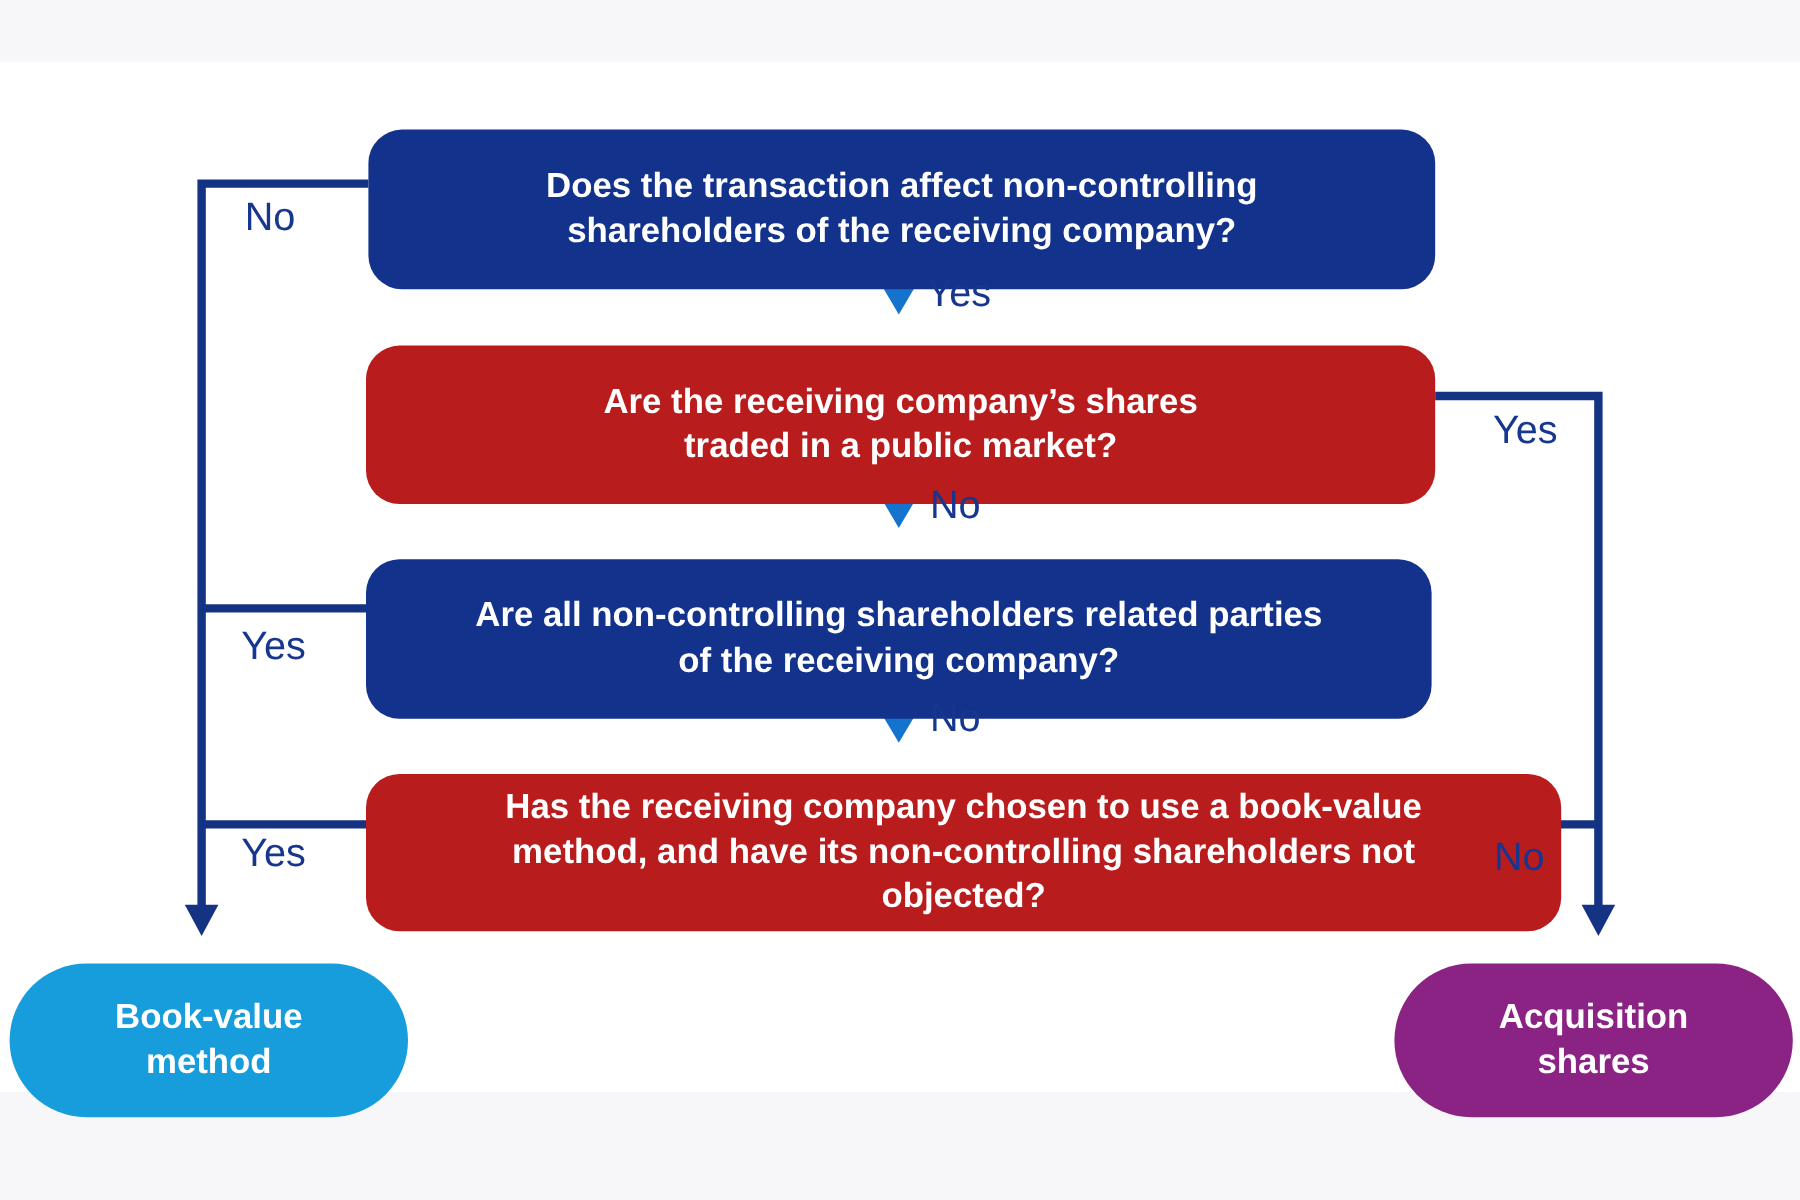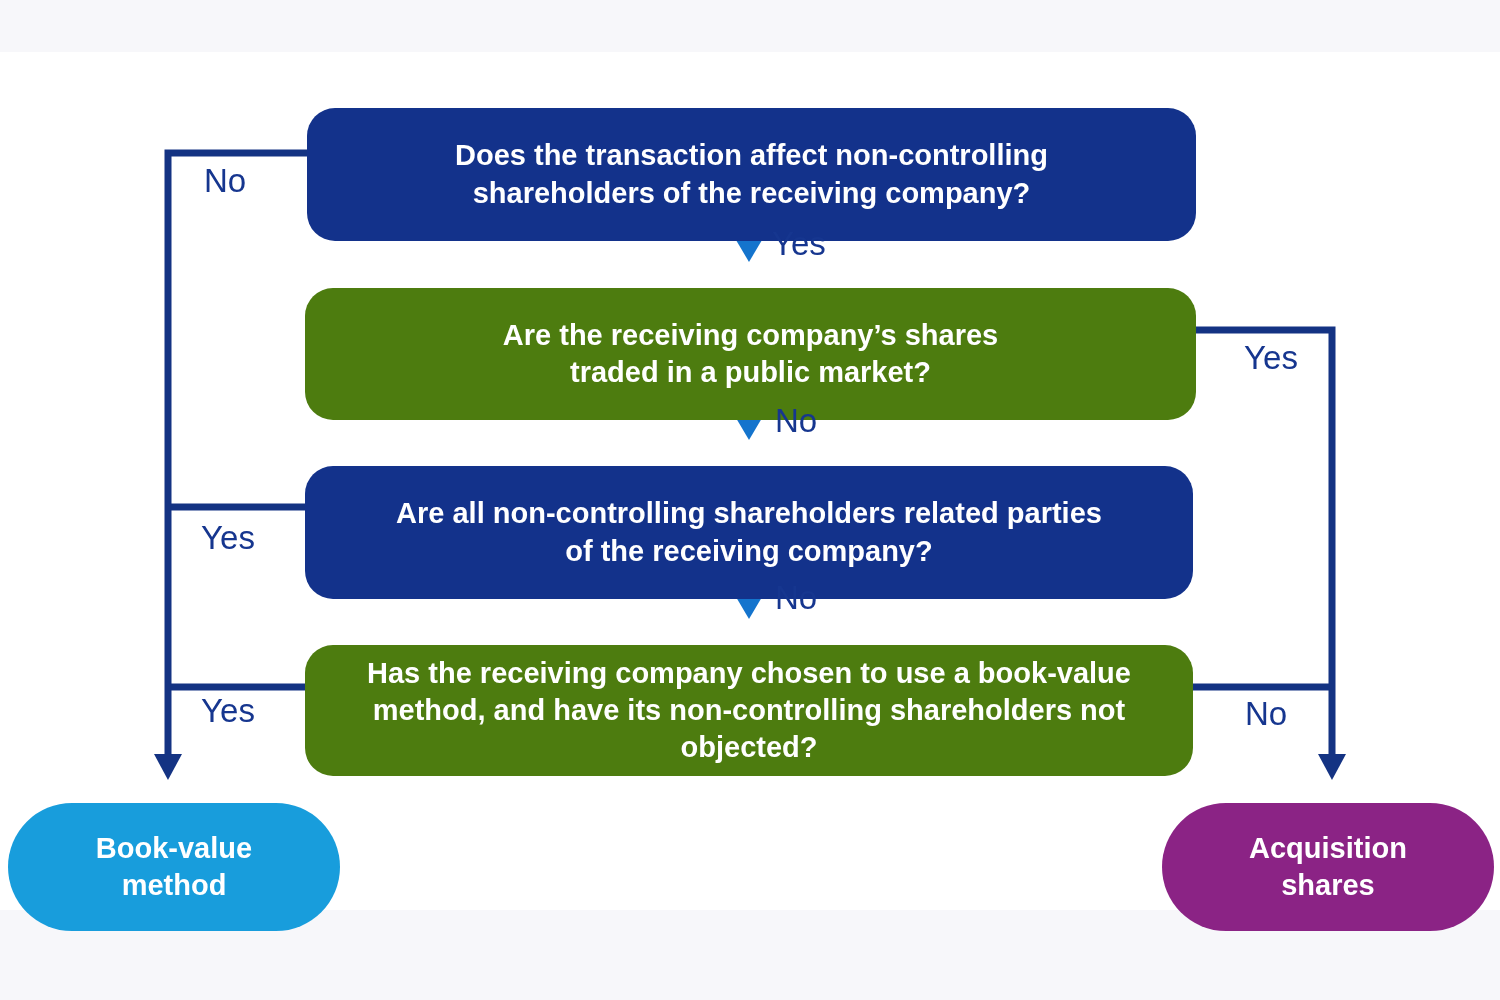--- a/index.html
+++ b/index.html
@@ -36,33 +36,33 @@
     color: #ffffff;
     font-weight: bold;
     font-size: 29px;
     line-height: 1.28;
     margin-top: 23px;
   }
   .decision {
     border-radius: 28px;
   }
   .decision.dark { background: #13328b; }
-  .decision.mid  { background: #4d7c0f; align-items: center; }
+  .decision.mid  { background: #b91c1c; align-items: center; }
   .terminal {
     border-radius: 64px;
     width: 332px;
     height: 128px;
     text-align: center;
   }
   .terminal.bookvalue { background: #189ddc; }
   .terminal.acquisition { background: #8b2385; }
   .q1 { left: 307px; top: 85px;  width: 889px; height: 133px; }
   .q2 { left: 305px; top: 265px; width: 891px; height: 132px; }
   .q3 { left: 305px; top: 443px; width: 888px; height: 133px; }
-  .q4 { left: 305px; top: 622px; width: 888px; height: 131px; }
+  .q4 { left: 305px; top: 622px; width: 996px; height: 131px; }
   .bookvalue { left: 8px; top: 780px; }
   .acquisition { left: 1162px; top: 780px; }
   .node .inner { display: block; }
   .q1 .inner { max-width: 700px; }
   .q2 .inner { max-width: 580px; }
   .q3 .inner { max-width: 720px; }
   .q4 .inner { max-width: 770px; }
   .bookvalue .inner { max-width: 200px; }
   .acquisition .inner { max-width: 230px; }
   .edge-label {

